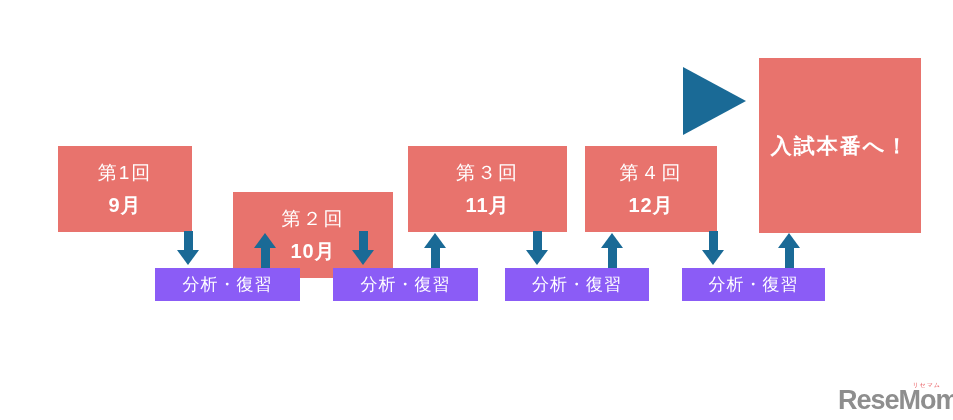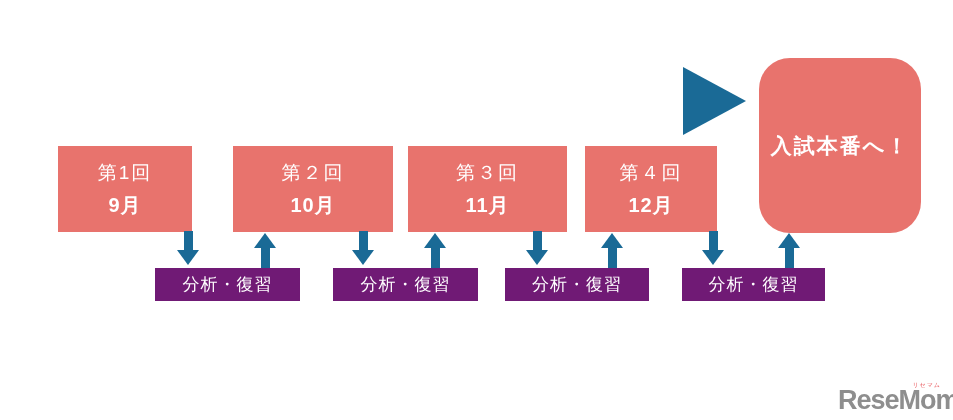--- a/index.html
+++ b/index.html
@@ -25,35 +25,35 @@
 
   
   .session {
     position: absolute; top: 146px; height: 86px; background: #E8736D; color: #ffffff;
     display: flex; flex-direction: column; align-items: center; justify-content: center;
     gap: 6px;
   }
   .session .title { font-size: 19px; letter-spacing: 2px; }
   .session .month { font-size: 20px; font-weight: 700; letter-spacing: 1px; }
   .s1 { left: 58px;  width: 134px; }
-  .s2 { left: 233px; width: 160px; }
+  .s2 { left: 233px; width: 160px; margin-top: 46px; }
   .s3 { left: 408px; width: 159px; }
   .s4 { left: 585px; width: 132px; }
 
   
   .goal {
     position: absolute; left: 759px; top: 58px; width: 162px; height: 175px;
     background: #E8736D; color: #ffffff;
     display: flex; align-items: center; justify-content: center;
-    font-size: 21px; font-weight: 700; letter-spacing: 2px; border-radius: 31px;
+    font-size: 21px; font-weight: 700; letter-spacing: 2px;
   }
 
   
   .review {
-    position: absolute; top: 268px; height: 33px; background: #701a75; color: #ffffff;
+    position: absolute; top: 268px; height: 33px; background: #8b5cf6; color: #ffffff;
     display: flex; align-items: center; justify-content: center;
     font-size: 17px; letter-spacing: 1px;
   }
   .r1 { left: 155px; width: 145px; }
   .r2 { left: 333px; width: 145px; }
   .r3 { left: 505px; width: 144px; }
   .r4 { left: 682px; width: 143px; }
 
   
   .v-arrow { position: absolute; width: 22px; height: 34px; }

